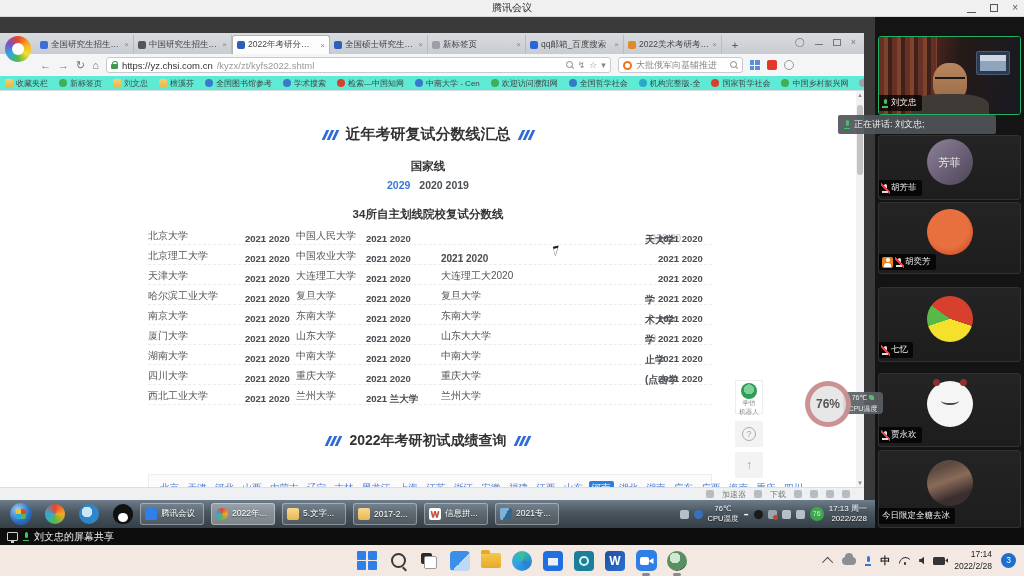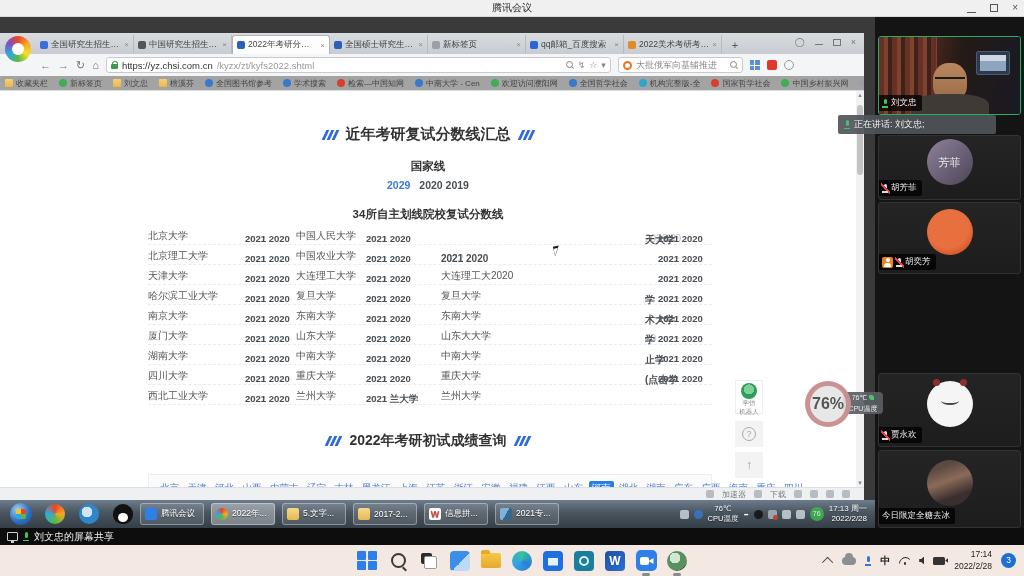--- a/index.html
+++ b/index.html
@@ -56,21 +56,21 @@
   .mag::after{ content:""; position:absolute; left:5.5px; top:5.5px; width:3px; height:1.3px; background:#888; transform:rotate(45deg); }
   #searchbox { width:125px; height:16px; background:#fff; border:1px solid #c6cace; border-radius:3px;
     display:flex; align-items:center; padding:0 4px; gap:4px; }
   .so-ico { width:9px; height:9px; border:2.5px solid #f0731f; border-radius:50%; flex:none; }
   #searchbox .query { font-size:9px; color:#888; flex:1; overflow:hidden; white-space:nowrap; }
   .grid-ico { width:10px; height:10px; display:grid; grid-template-columns:1fr 1fr; gap:1px; }
   .grid-ico i { background:#5a8fd6; }
   .red-ico { width:10px; height:10px; background:#e0392b; border-radius:2px; }
   .wave-ico { width:10px; height:10px; border:1.3px solid #999; border-radius:50%; position:relative; }
 
-  #bookmarksbar { position:absolute; left:0; top:43px; width:864px; height:15px; background:#a3a3a3;
+  #bookmarksbar { position:absolute; left:0; top:43px; width:864px; height:15px; background:#5eead4;
     border-bottom:1px solid #dadcdf; display:flex; align-items:center; padding:0 5px; gap:11px; overflow:hidden; }
   .bm { display:flex; align-items:center; gap:3px; font-size:8px; color:#444; white-space:nowrap; }
   .bm .bico { width:8px; height:8px; border-radius:2px; flex:none; }
   .bico.folder { background:linear-gradient(#f7d070,#eab74a); border-radius:1px; }
   .bico.site-blue { background:#3a78c9; border-radius:50%; }
   .bico.site-green { background:#3fae55; border-radius:50%; }
   .bico.site-red { background:#d8402e; border-radius:50%; }
   .bico.site-cyan { background:#2aa7c9; border-radius:50%; }
   .bico.site-gray { background:#9aa0a6; border-radius:50%; }
 
@@ -118,21 +118,21 @@
   .side-widget { position:absolute; left:735px; width:28px; height:26px; background:#f3f3f3;
     display:flex; align-items:center; justify-content:center; color:#9a9a9a; font-size:12px; }
   #help-widget { top:330px; }
   #help-widget .q { width:14px; height:14px; border:1.5px solid #aaa; border-radius:50%; font-size:9px;
     line-height:13px; text-align:center; color:#aaa; }
   #top-widget { top:361px; font-weight:bold; }
 
   #cpu-gauge { position:absolute; left:805px; top:364px; width:46px; height:46px; border-radius:50%;
     border:5px solid rgba(195,125,125,.8); background:rgba(228,228,228,.9); display:flex;
     align-items:center; justify-content:center; z-index:30; }
-  #cpu-gauge .pct { font-size:16px; color:#555; font-weight:bold; }
+  #cpu-gauge .pct { font-size:12px; color:#555; font-weight:bold; }
   #cpu-tip { position:absolute; left:843px; top:375px; width:40px; height:22px; background:rgba(90,95,100,.92);
     border-radius:4px; color:#eee; font-size:7px; text-align:center; line-height:1.5; z-index:29; padding-top:1px; }
   #cpu-tip .leaf { display:inline-block; width:5px; height:5px; background:#58c06a; border-radius:0 60% 0 60%; }
 
   #statusbar { position:absolute; left:0; top:454px; width:864px; height:13px; background:#eef0f1;
     border-top:1px solid #dcdee0; display:flex; align-items:center; justify-content:flex-end; gap:8px;
     padding-right:14px; font-size:8px; color:#777; }
   #statusbar .sico { width:8px; height:8px; background:#b7bcc1; border-radius:2px; }
   .cursor-arrow { position:absolute; left:554px; top:155px; width:0; height:0; z-index:40;
     border-left:6px solid #1a1a1a; border-bottom:10px solid transparent; transform:rotate(-14deg); }
@@ -767,20 +767,29 @@
       <div class="ptile" style="top: 185px; height: 72px;">
         <div class="pavatar av-orange"></div>
         <div class="plabel">
           <span class="person-badge"></span>
           <span class="mic off">
             <i></i>
           </span>
           <span>胡奕芳</span>
         </div>
       </div>
+      <div class="ptile" style="top: 270px; height: 75px;">
+        <div class="pavatar av-cartoon"></div>
+        <div class="plabel">
+          <span class="mic off">
+            <i></i>
+          </span>
+          <span>七忆</span>
+        </div>
+      </div>
       <div class="ptile" style="top: 433px; height: 78px;">
         <div class="pavatar av-photo"></div>
         <div class="plabel">
           <span>今日限定全糖去冰</span>
         </div>
       </div>
       <div class="ptile" style="top: 356px; height: 74px;">
         <div class="pavatar av-face">
           <div class="face-eyes"></div>
         </div>

